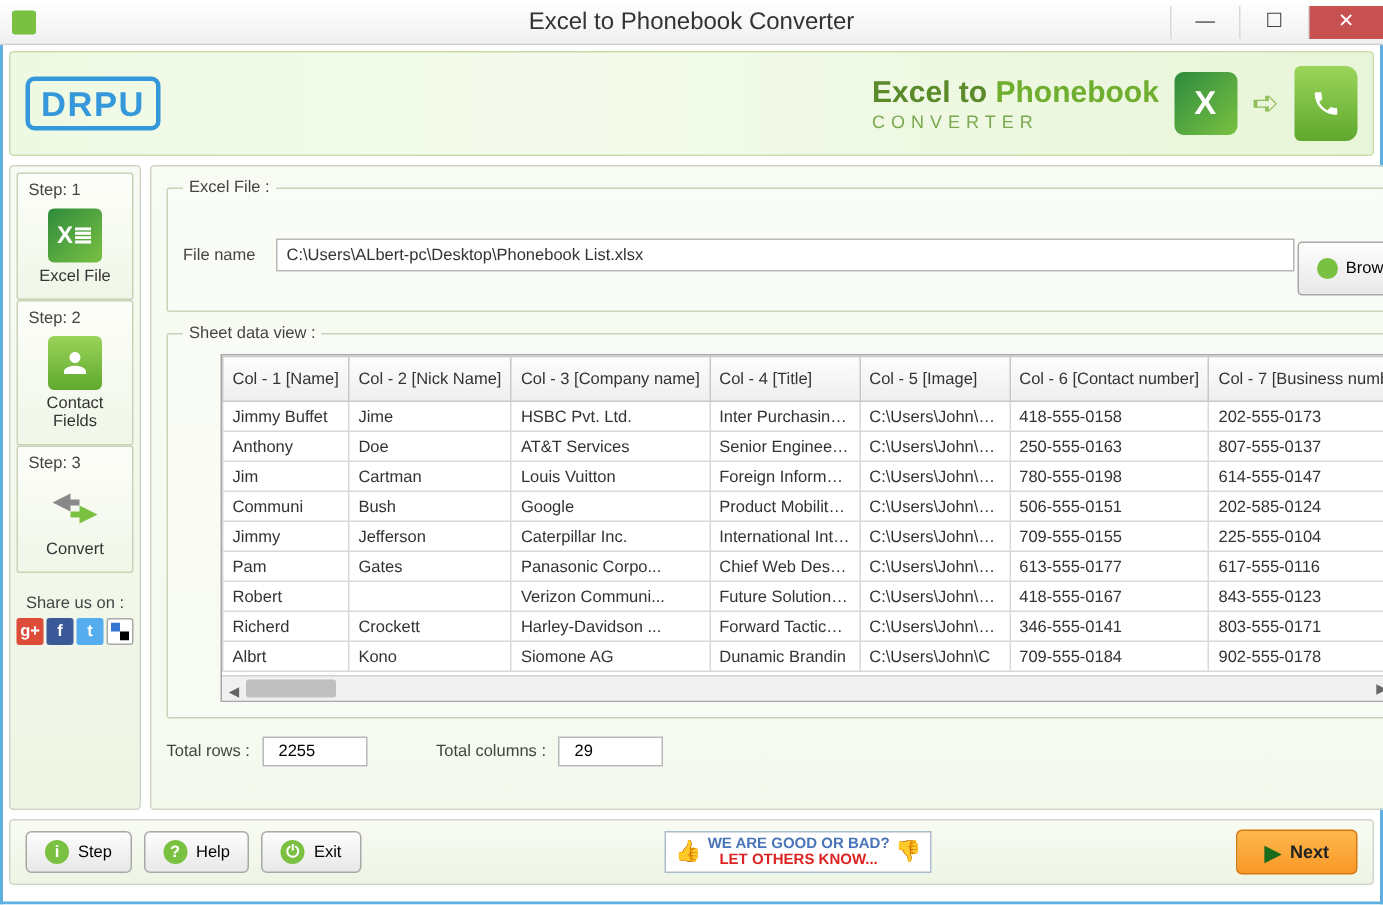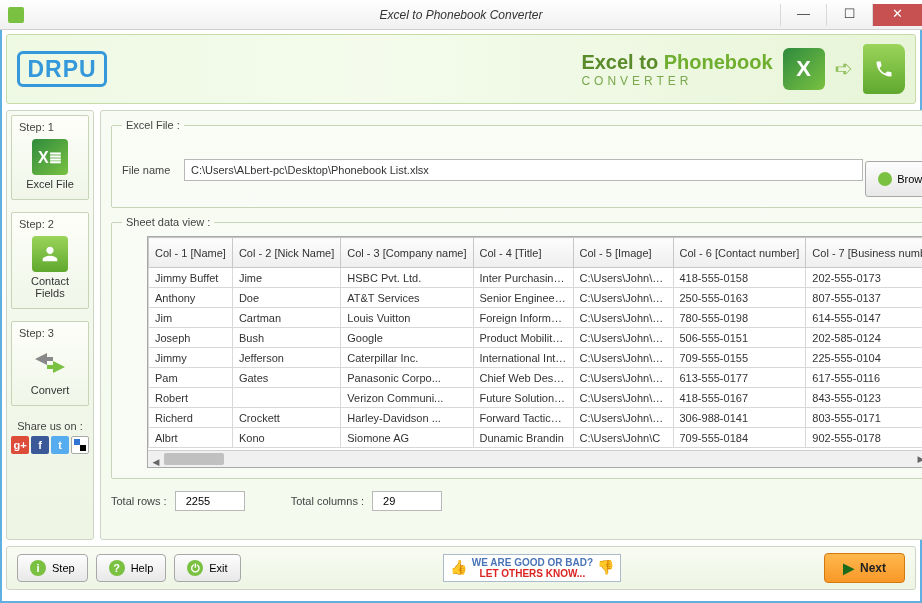--- a/index.html
+++ b/index.html
@@ -1,21 +1,21 @@
 <!DOCTYPE html>
 <html><head>
 <meta charset="utf-8">
 <style>
 * { box-sizing: border-box; margin: 0; padding: 0; font-family: 'Segoe UI', Tahoma, sans-serif; }
 body { background: #fff; width: 922px; height: 603px; overflow: hidden; }
 
 
 .titlebar { height: 30px; background: linear-gradient(#fff,#f0f0f0); border-bottom: 1px solid #d0d0d0; display: flex; align-items: center; position: relative; }
 .titlebar .icon { width: 16px; height: 16px; margin: 0 8px; background: #7ac142; border-radius: 2px; }
-.titlebar .title { position: absolute; left: 50%; transform: translateX(-50%); font-size: 12px; color: #333; font-style: italic; }
+.titlebar .title { position: absolute; left: 50%; transform: translateX(-50%); font-size: 16px; color: #333; }
 .winbtns { margin-left: auto; display: flex; }
 .winbtn { width: 46px; height: 22px; text-align: center; font-size: 13px; line-height: 20px; color: #444; border-left:1px solid #d8d8d8;}
 .winbtn.close { background: #c75050; color: #fff; width: 50px; }
 
 
 .app-outer { border: 2px solid #5fb0e0; border-top: none; height: 573px; padding: 4px; background: #fff; }
 
 
 .brand { height: 70px; background: linear-gradient(90deg,#eef9e3 0%, #f4fbec 40%, #e8f5d8 100%); border: 1px solid #c8dca8; border-radius: 3px; display: flex; align-items: center; padding: 0 10px; position: relative; }
 .drpu-logo { width: 90px; height: 36px; border: 3px solid #3498db; border-radius: 6px; display:flex;align-items:center;justify-content:center;color:#3498db;font-weight:900;font-size:23px;letter-spacing:1px;}
@@ -27,21 +27,21 @@
 .xicon { width: 42px; height: 42px; background: linear-gradient(135deg,#2e8b3d,#7ac142); border-radius: 6px; position: relative; display:flex;align-items:center;justify-content:center;color:#fff;font-weight:900;font-size:22px;}
 .arrow { color: #8fbf5a; font-size: 22px; }
 .pbicon { width: 42px; height: 50px; background: linear-gradient(#9bd45a,#5fa82e); border-radius: 4px 8px 8px 4px; display:flex;align-items:center;justify-content:center; }
 .pbicon svg { fill: #fff; }
 
 
 .body { display: flex; gap: 6px; margin-top: 6px; height: 430px; }
 .sidebar { width: 128px; border: 1px solid #cdd6c4; border-radius: 3px; background: linear-gradient(#f8fbf3,#eef5e4); padding: 4px; }
 .main { flex: 1; border: 1px solid #cdd6c4; border-radius: 3px; background: linear-gradient(#f8fbf3,#f4faee); padding: 8px 10px; position: relative; }
 
-.step-group { border: 1px solid #c8d4b8; border-radius: 2px; background: linear-gradient(#fdfef9,#f0f6e8); margin-bottom: 12px; padding: 3px; }
+.step-group { border: 1px solid #c8d4b8; border-radius: 2px; background: linear-gradient(#fdfef9,#f0f6e8); margin-bottom: 0; padding: 3px; }
 .step-label { font-size: 11px; color: #444; padding: 2px 4px; }
 .step-btn { display: flex; flex-direction: column; align-items: center; padding: 4px 0 6px; cursor: pointer; }
 .step-btn .sicon { width: 36px; height: 36px; margin-bottom: 3px; }
 .step-btn .slabel { font-size: 11px; color: #333; text-align: center; }
 .sicon.excel { background: linear-gradient(135deg,#2e8b3d,#7ac142); border-radius: 4px; display:flex;align-items:center;justify-content:center;color:#fff;font-weight:900;font-size:16px;}
 .sicon.contacts { background: linear-gradient(#9bd45a,#5fa82e); border-radius: 4px; display:flex;align-items:center;justify-content:center;}
 .sicon.convert { display:flex;align-items:center;justify-content:center; }
 
 .share { font-size: 11px; color: #444; text-align: center; margin-top: 14px; }
 .share-icons { display: flex; gap: 2px; justify-content: center; margin-top: 4px; }
@@ -217,21 +217,21 @@
                   <tr>
                     <td>Jim</td>
                     <td>Cartman</td>
                     <td>Louis Vuitton</td>
                     <td>Foreign Informati...</td>
                     <td>C:\Users\John\C...</td>
                     <td>780-555-0198</td>
                     <td>614-555-0147</td>
                   </tr>
                   <tr>
-                    <td>Joseph</td>
+                    <td>Communi</td>
                     <td>Bush</td>
                     <td>Google</td>
                     <td>Product Mobility ...</td>
                     <td>C:\Users\John\C...</td>
                     <td>506-555-0151</td>
                     <td>202-585-0124</td>
                   </tr>
                   <tr>
                     <td>Jimmy</td>
                     <td>Jefferson</td>
@@ -258,21 +258,21 @@
                     <td>C:\Users\John\C...</td>
                     <td>418-555-0167</td>
                     <td>843-555-0123</td>
                   </tr>
                   <tr>
                     <td>Richerd</td>
                     <td>Crockett</td>
                     <td>Harley-Davidson ...</td>
                     <td>Forward Tactics ...</td>
                     <td>C:\Users\John\C...</td>
-                    <td>306-988-0141</td>
+                    <td>346-555-0141</td>
                     <td>803-555-0171</td>
                   </tr>
                   <tr>
                     <td>Albrt</td>
                     <td>Kono</td>
                     <td>Siomone AG</td>
                     <td>Dunamic Brandin</td>
                     <td>C:\Users\John\C</td>
                     <td>709-555-0184</td>
                     <td>902-555-0178</td>

